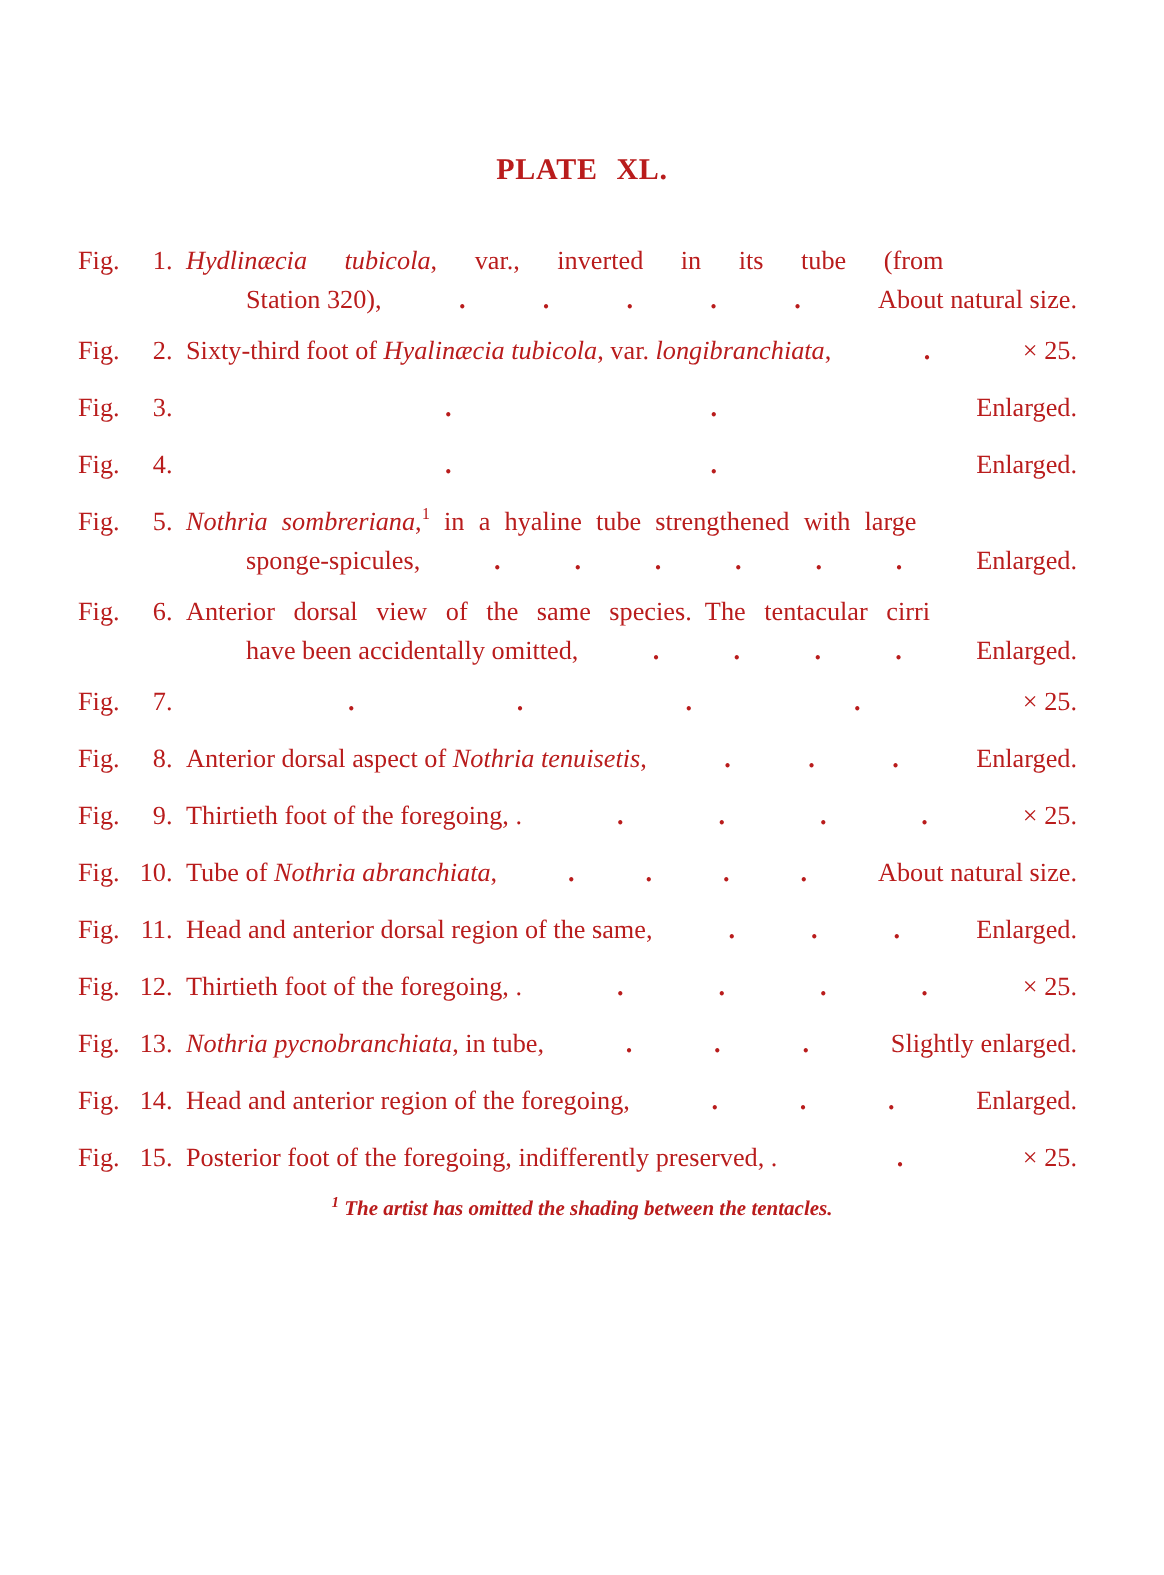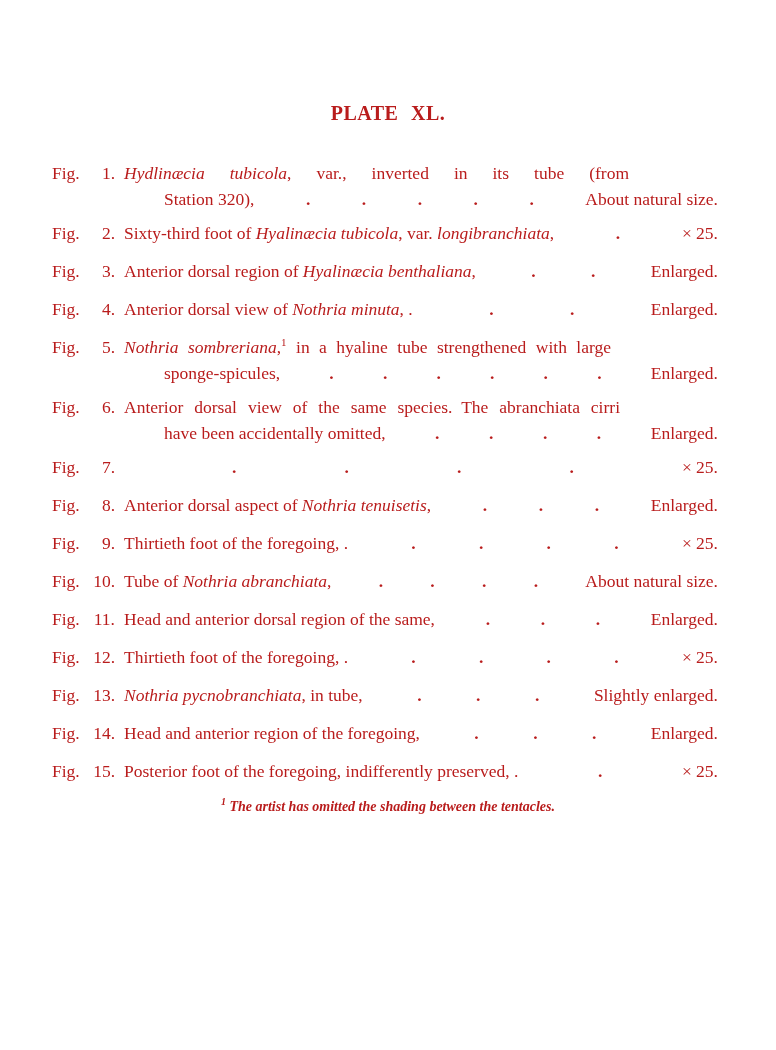--- a/index.html
+++ b/index.html
@@ -76,37 +76,35 @@
           </div>
         </div>
       </div>
       <div class="entry entry-2">
         <div class="figcol">
           <span>Fig.</span>
           <span>3.</span>
         </div>
         <div class="desc">
           <div class="line">
-            <span class="text"><span>Anterior dorsal region of </span><span class="it">Hyalinæcia benthaliana</span><span>,</span></span>
             <span class="dots">
               <span class="dot">.</span>
               <span class="dot">.</span>
             </span>
             <span class="result">Enlarged.</span>
           </div>
         </div>
       </div>
       <div class="entry entry-3">
         <div class="figcol">
           <span>Fig.</span>
           <span>4.</span>
         </div>
         <div class="desc">
           <div class="line">
-            <span class="text"><span>Anterior dorsal view of </span><span class="it">Nothria minuta</span><span>, .</span></span>
             <span class="dots">
               <span class="dot">.</span>
               <span class="dot">.</span>
             </span>
             <span class="result">Enlarged.</span>
           </div>
         </div>
       </div>
       <div class="entry entry-4 two">
         <div class="figcol">
@@ -131,21 +129,21 @@
           </div>
         </div>
       </div>
       <div class="entry entry-5 two">
         <div class="figcol">
           <span>Fig.</span>
           <span>6.</span>
         </div>
         <div class="desc">
           <div class="line spread">
-            <span class="text"><span>Anterior dorsal view of the same species. The abranchiata cirri</span></span>
+            <span class="text"><span>Anterior dorsal view of the same species. The tentacular cirri</span></span>
           </div>
           <div class="line indent">
             <span class="text"><span>have been accidentally omitted,</span></span>
             <span class="dots">
               <span class="dot">.</span>
               <span class="dot">.</span>
               <span class="dot">.</span>
               <span class="dot">.</span>
             </span>
             <span class="result">Enlarged.</span>

